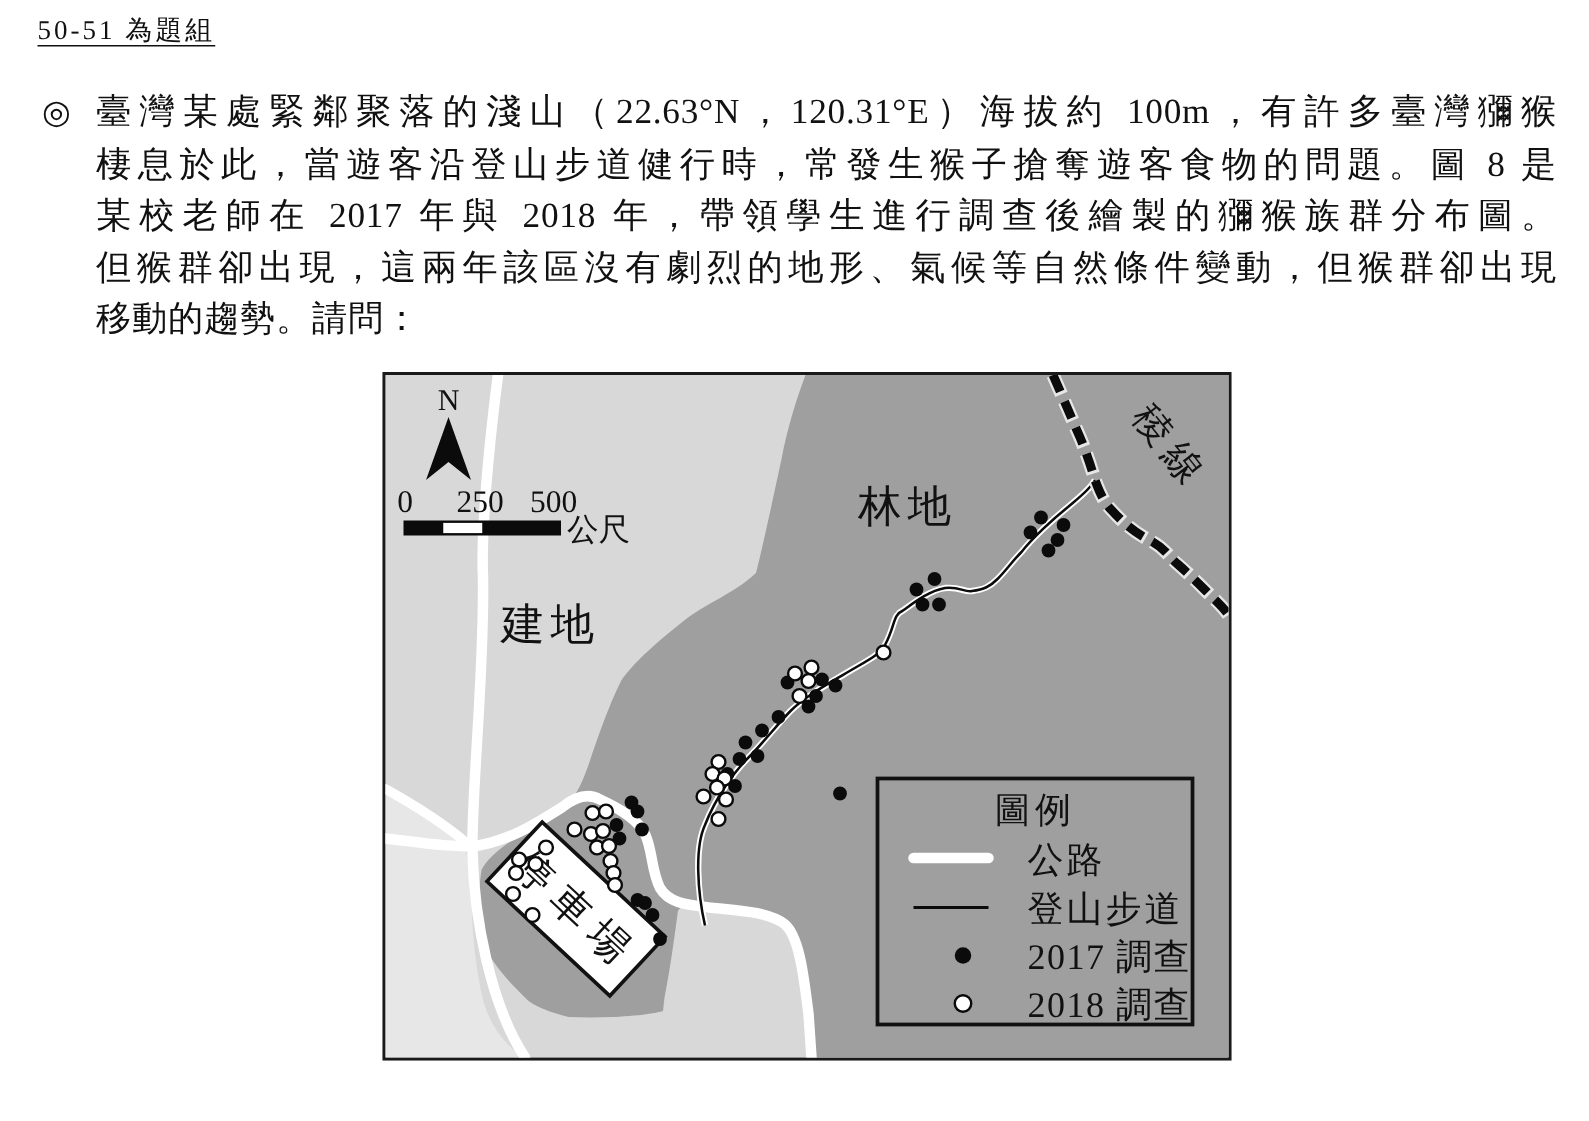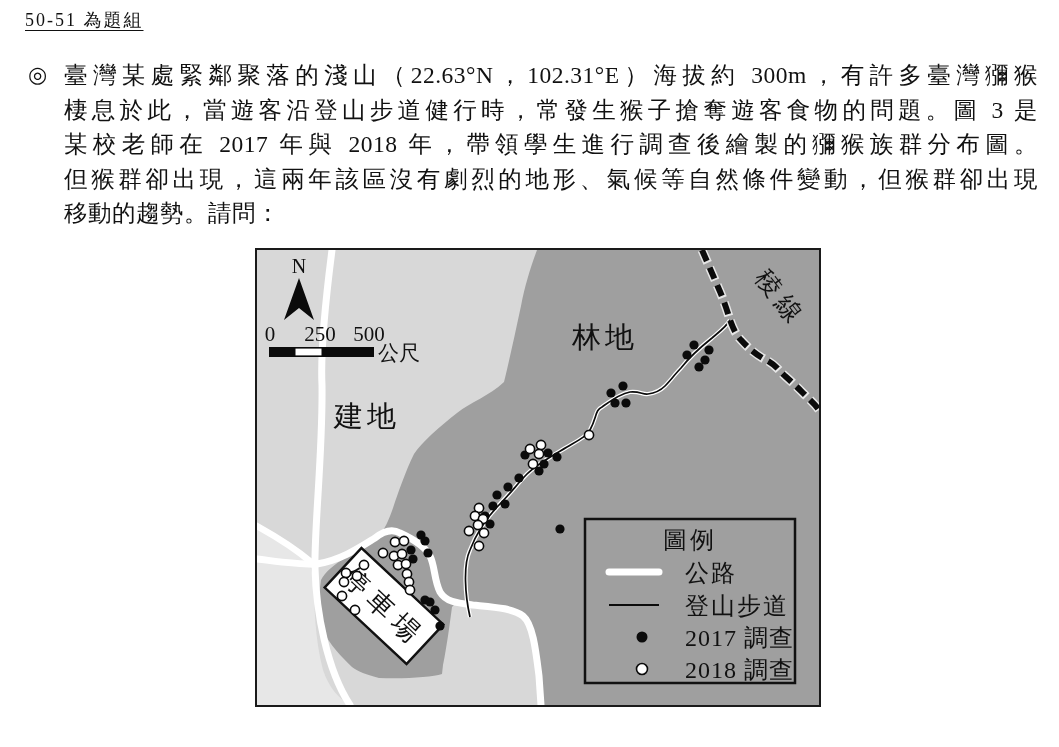--- a/index.html
+++ b/index.html
@@ -30,22 +30,22 @@
 </style>
 </head>
 <body>
 
 <div class="page">
 
   <div class="heading">50-51 為題組</div>
 
   <div class="para-marker">◎</div>
   <div class="para">
-    <div class="line">臺灣某處緊鄰聚落的淺山（22.63°N，102.31°E）海拔約 300m，有許多臺灣獼猴</div>
-    <div class="line">棲息於此，當遊客沿登山步道健行時，常發生猴子搶奪遊客食物的問題。圖 3 是</div>
+    <div class="line">臺灣某處緊鄰聚落的淺山（22.63°N，120.31°E）海拔約 100m，有許多臺灣獼猴</div>
+    <div class="line">棲息於此，當遊客沿登山步道健行時，常發生猴子搶奪遊客食物的問題。圖 8 是</div>
     <div class="line">某校老師在 2017 年與 2018 年，帶領學生進行調查後繪製的獼猴族群分布圖。</div>
     <div class="line">但猴群卻出現，這兩年該區沒有劇烈的地形、氣候等自然條件變動，但猴群卻出現</div>
     <div class="line last">移動的趨勢。請問：</div>
   </div>
 
   <div class="map-wrap">
     <svg id="map-svg" width="562" height="455" viewBox="0 0 562 455">
 
       <rect x="0" y="0" width="562" height="455" fill="#d8d8d8"></rect>
 

